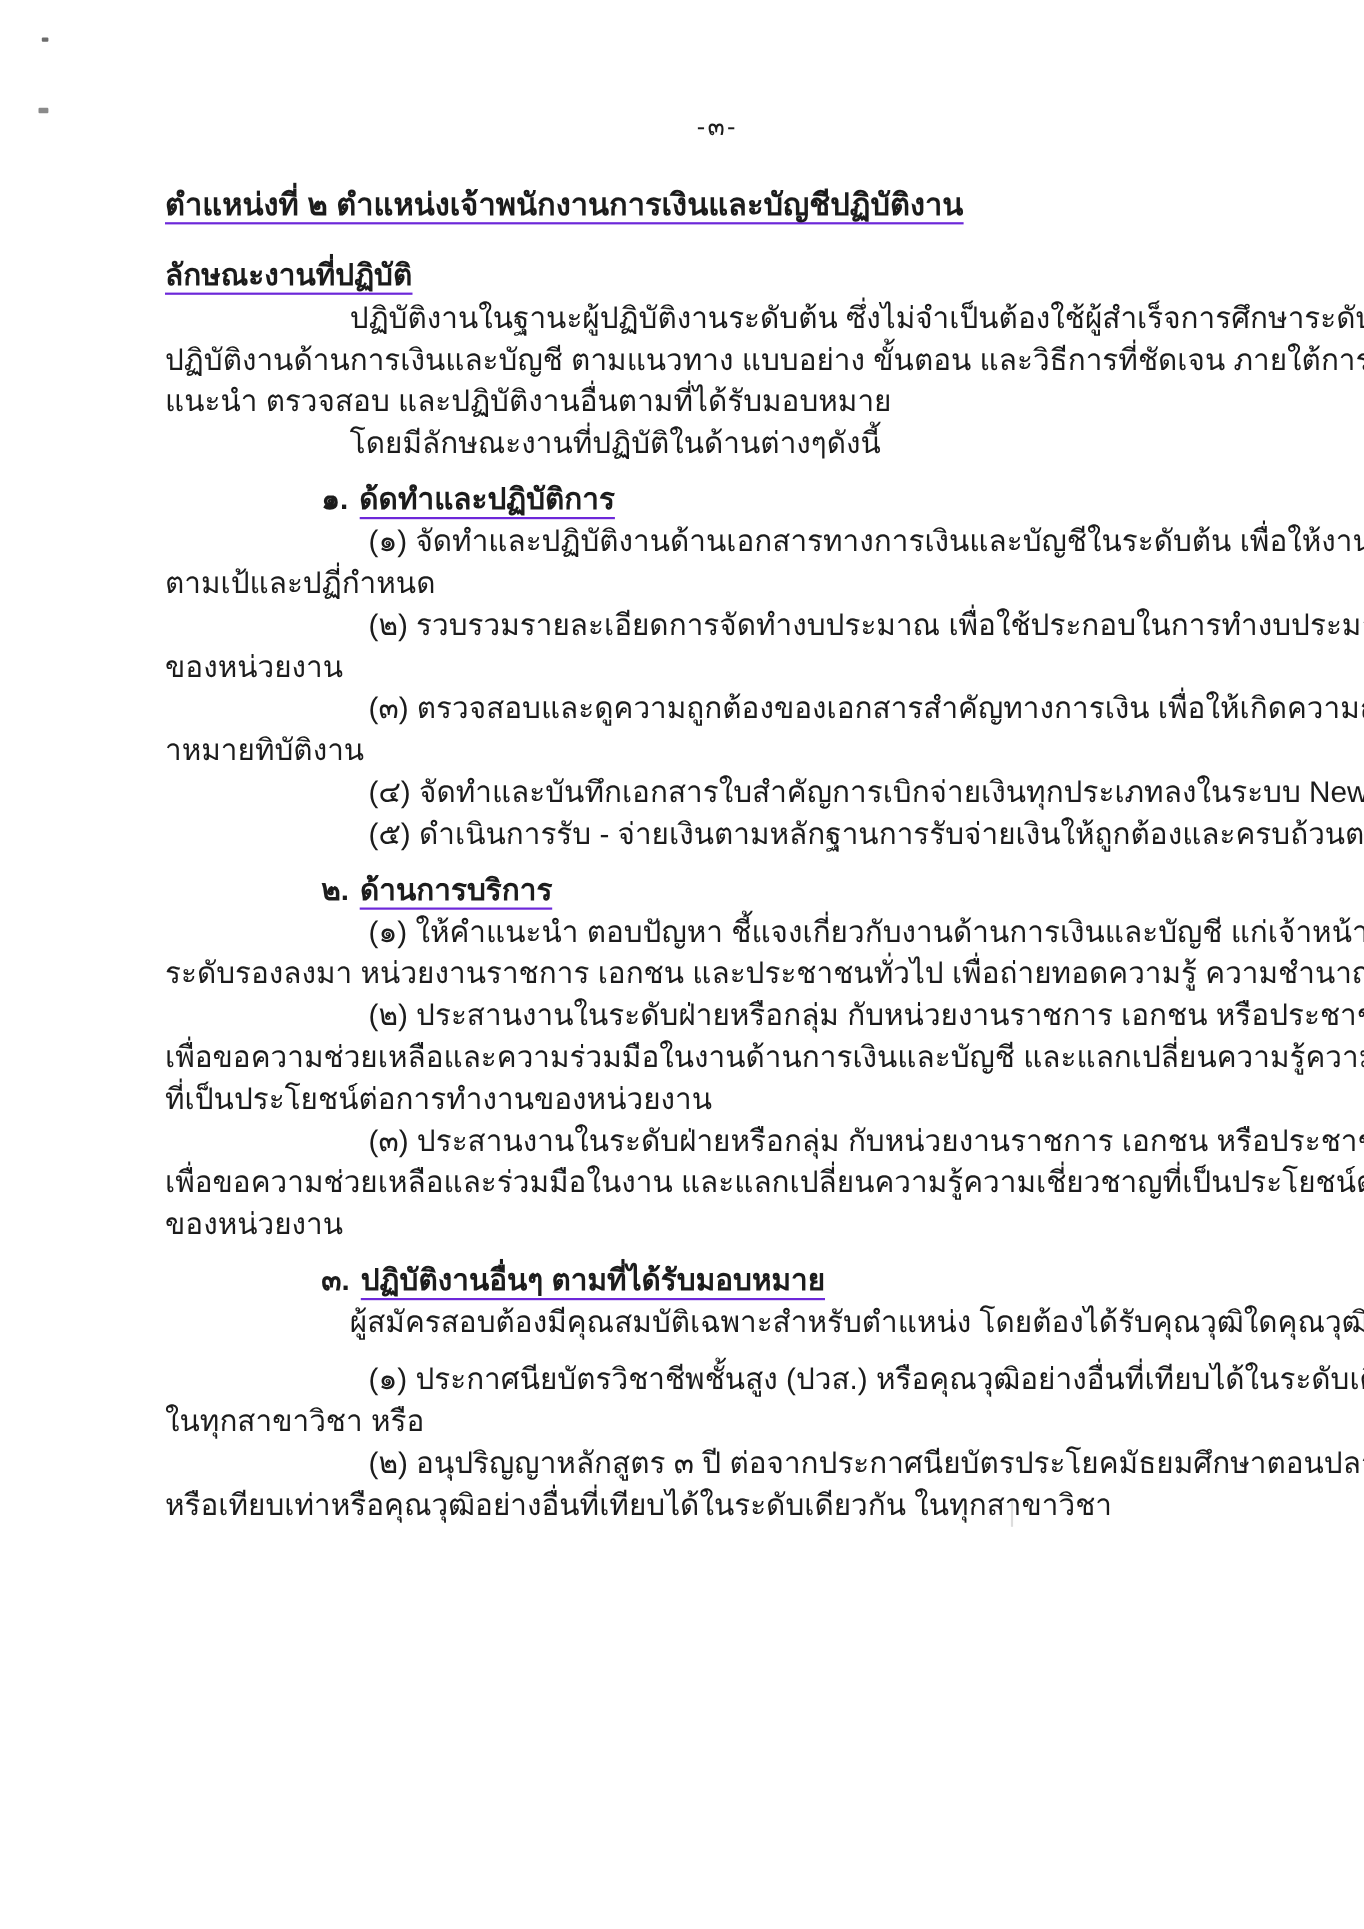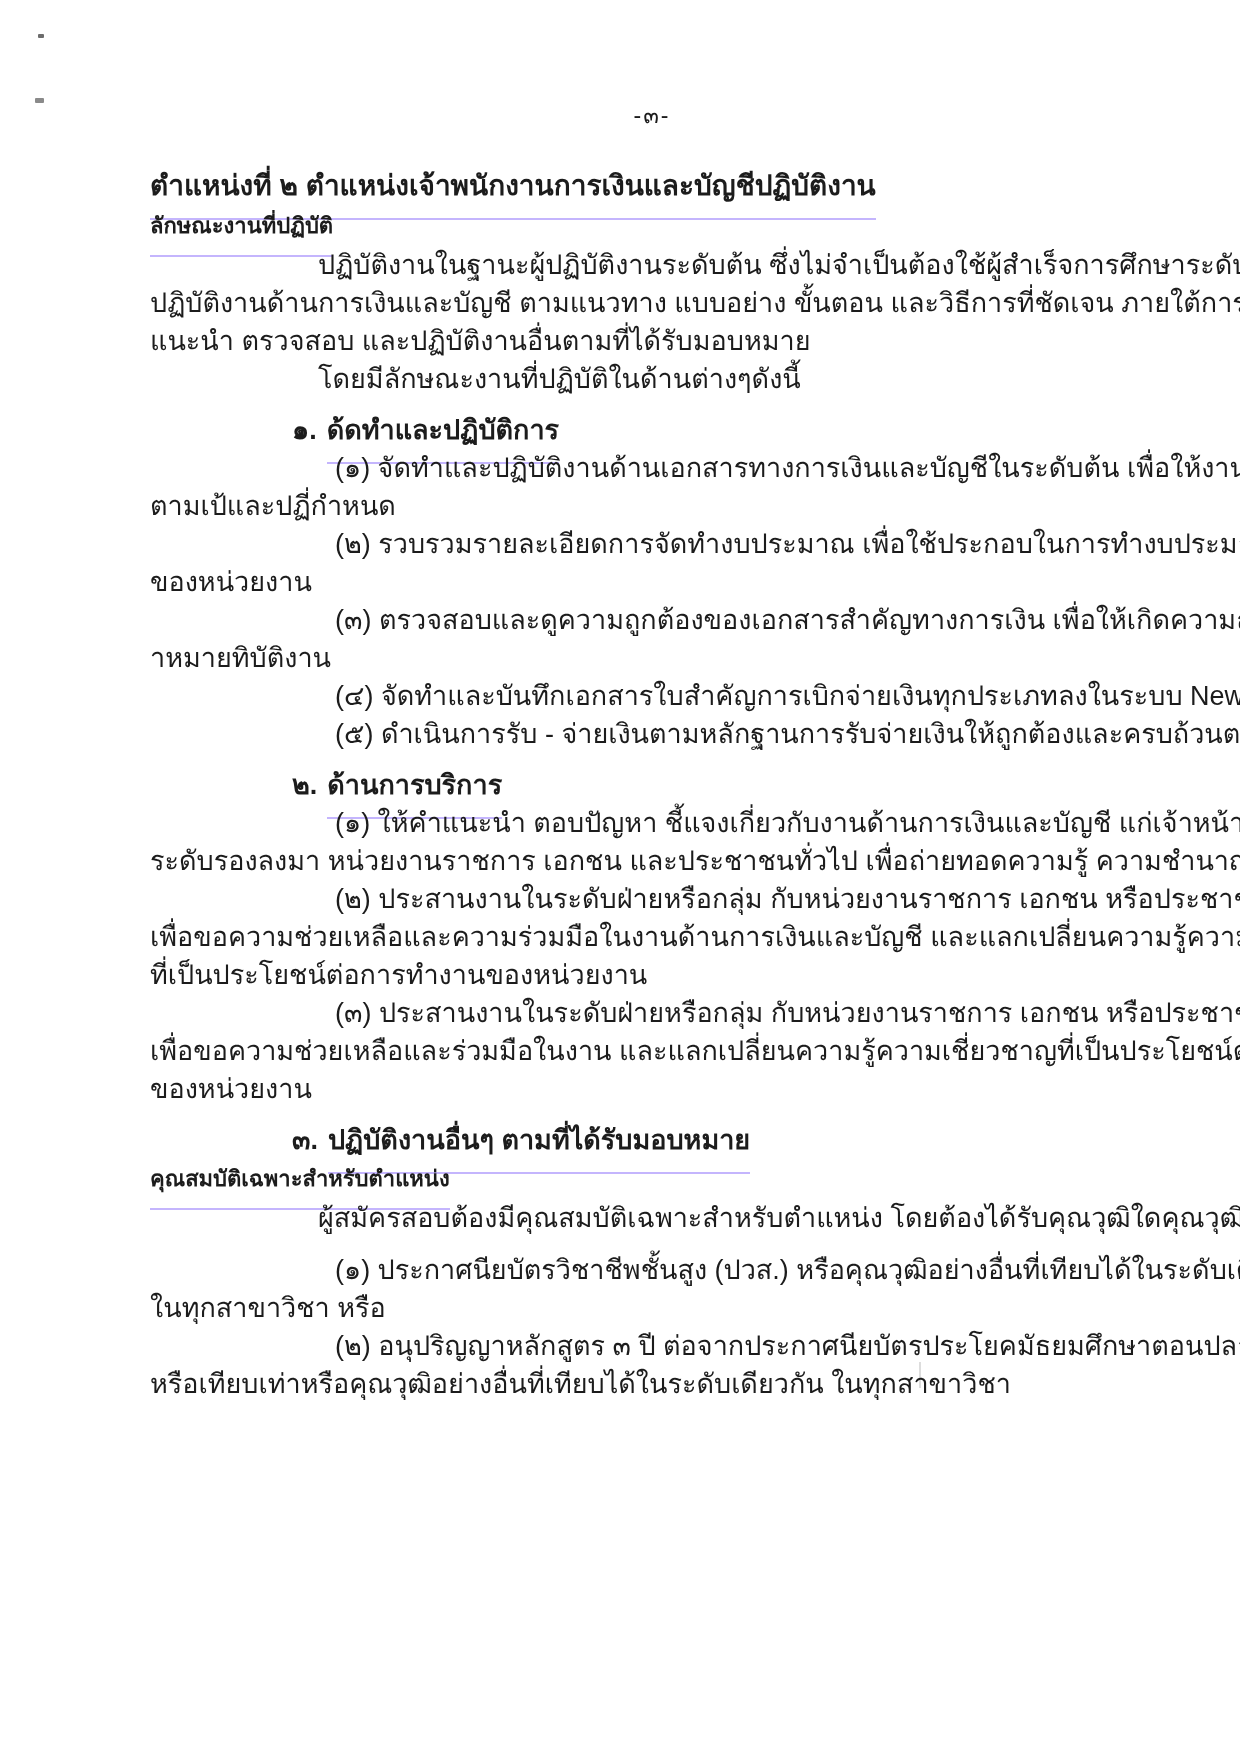--- a/index.html
+++ b/index.html
@@ -31,43 +31,44 @@
     transform: translateX(72px);
   }
   .block { position: relative; }
   .block.title {
     margin-top: 32px;
     font-size: 28px;
     font-weight: bold;
     line-height: 40px;
   }
   .block.heading {
-    font-size: 22px;
+    margin-top: 24px;
+    font-size: 27px;
     font-weight: bold;
     line-height: 40px;
   }
   .block.subheading {
     margin-top: 13px;
     padding-left: 142px;
     font-size: 27px;
     font-weight: bold;
     line-height: 38px;
   }
   .block.subheading .num { margin-right: 10px; }
   .block.para {
     font-size: 27px;
     line-height: 38px;
   }
   .block.sp { margin-top: 14px; }
   .line { line-height: 38px; white-space: nowrap; }
   .line.indent-p   { text-indent: 168px; }
   .line.indent-item{ text-indent: 185px; }
   .u {
-    border-bottom: 2px solid #c4b5fd;
-    padding-bottom: 17px;
+    border-bottom: 2px solid #6d28d9;
+    padding-bottom: 1px;
   }
   
   .speck {
     position: absolute;
     border-radius: 1px;
   }
   .speck.s1 { left: 38px; top: 34px;  width: 6px; height: 4px; background: #6c6c6c; }
   .speck.s2 { left: 35px; top: 98px;  width: 9px; height: 5px; background: #8a8a8a; }
   .faint-mark {
     position: absolute;
@@ -123,21 +124,20 @@
           <div class="line indent-item">(๒) ประสานงานในระดับฝ่ายหรือกลุ่ม กับหน่วยงานราชการ เอกชน หรือประชาชนทั่วไป</div>
           <div class="line">เพื่อขอความช่วยเหลือและความร่วมมือในงานด้านการเงินและบัญชี และแลกเปลี่ยนความรู้ความเชี่ยวชาญ</div>
           <div class="line">ที่เป็นประโยชน์ต่อการทำงานของหน่วยงาน</div>
         </div>
         <div class="block para">
           <div class="line indent-item">(๓) ประสานงานในระดับฝ่ายหรือกลุ่ม กับหน่วยงานราชการ เอกชน หรือประชาชนทั่วไป</div>
           <div class="line">เพื่อขอความช่วยเหลือและร่วมมือในงาน และแลกเปลี่ยนความรู้ความเชี่ยวชาญที่เป็นประโยชน์ต่อการทำงาน</div>
           <div class="line">ของหน่วยงาน</div>
         </div>
         <div class="block subheading"><span class="num">๓.</span><span class="u">ปฏิบัติงานอื่นๆ ตามที่ได้รับมอบหมาย</span></div>
-        <div class="block heading"><span class="u">คุณสมบัติเฉพาะสำหรับตำแหน่ง</span></div>
         <div class="block para">
           <div class="line indent-p">ผู้สมัครสอบต้องมีคุณสมบัติเฉพาะสำหรับตำแหน่ง โดยต้องได้รับคุณวุฒิใดคุณวุฒิหนึ่ง ดังต่อไปนี้</div>
         </div>
         <div class="block para sp">
           <div class="line indent-item">(๑) ประกาศนียบัตรวิชาชีพชั้นสูง (ปวส.) หรือคุณวุฒิอย่างอื่นที่เทียบได้ในระดับเดียวกัน</div>
           <div class="line">ในทุกสาขาวิชา หรือ</div>
         </div>
         <div class="block para">
           <div class="line indent-item">(๒) อนุปริญญาหลักสูตร ๓ ปี ต่อจากประกาศนียบัตรประโยคมัธยมศึกษาตอนปลาย</div>
           <div class="line">หรือเทียบเท่าหรือคุณวุฒิอย่างอื่นที่เทียบได้ในระดับเดียวกัน ในทุกสาขาวิชา</div>

